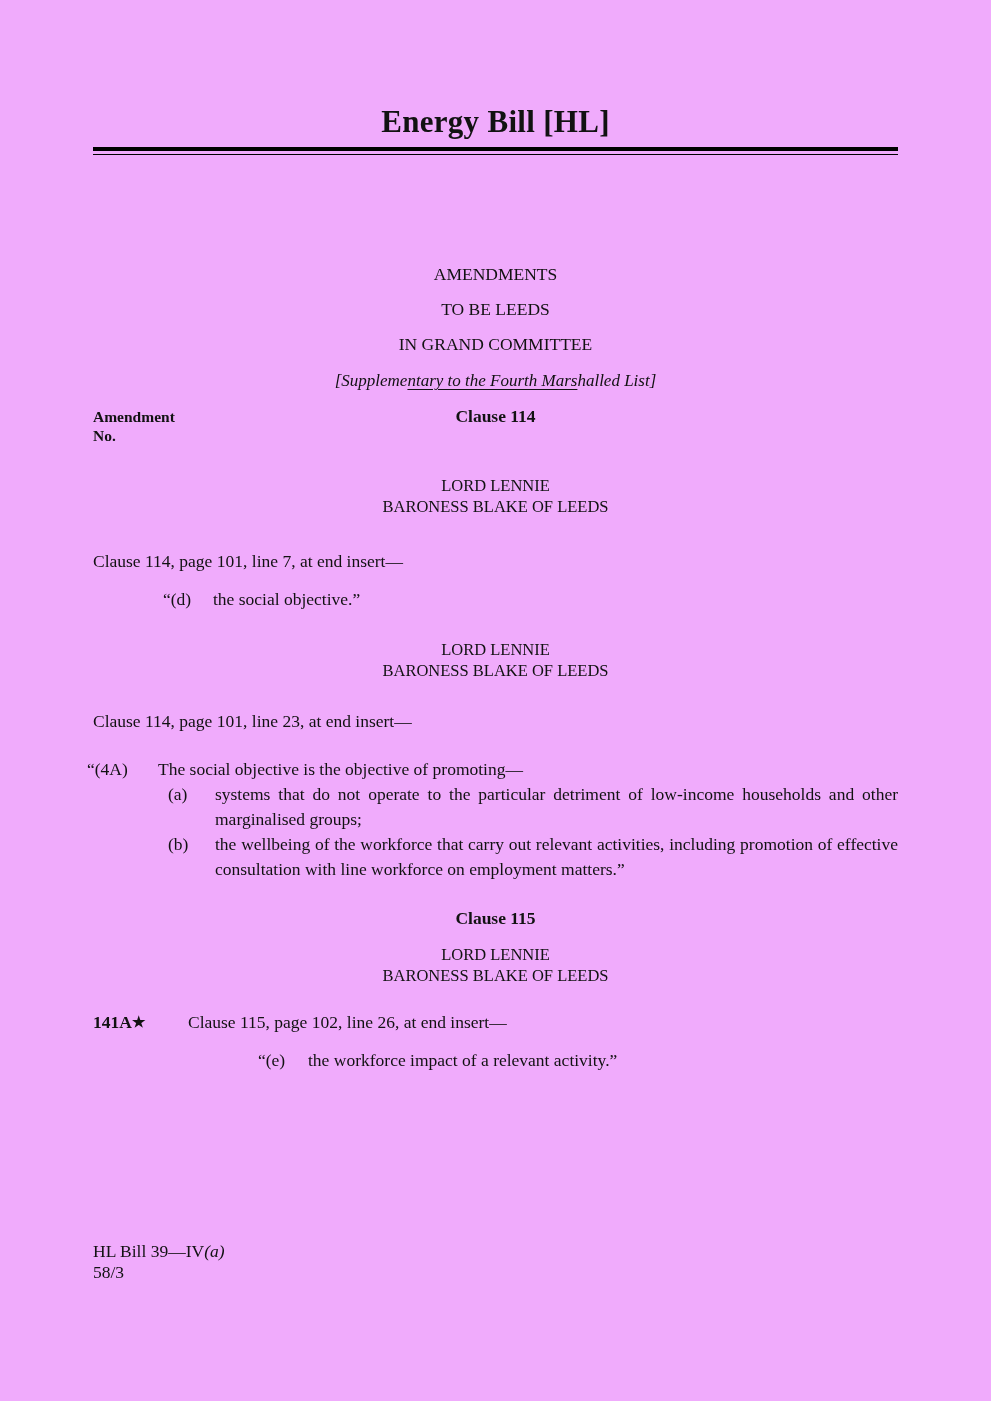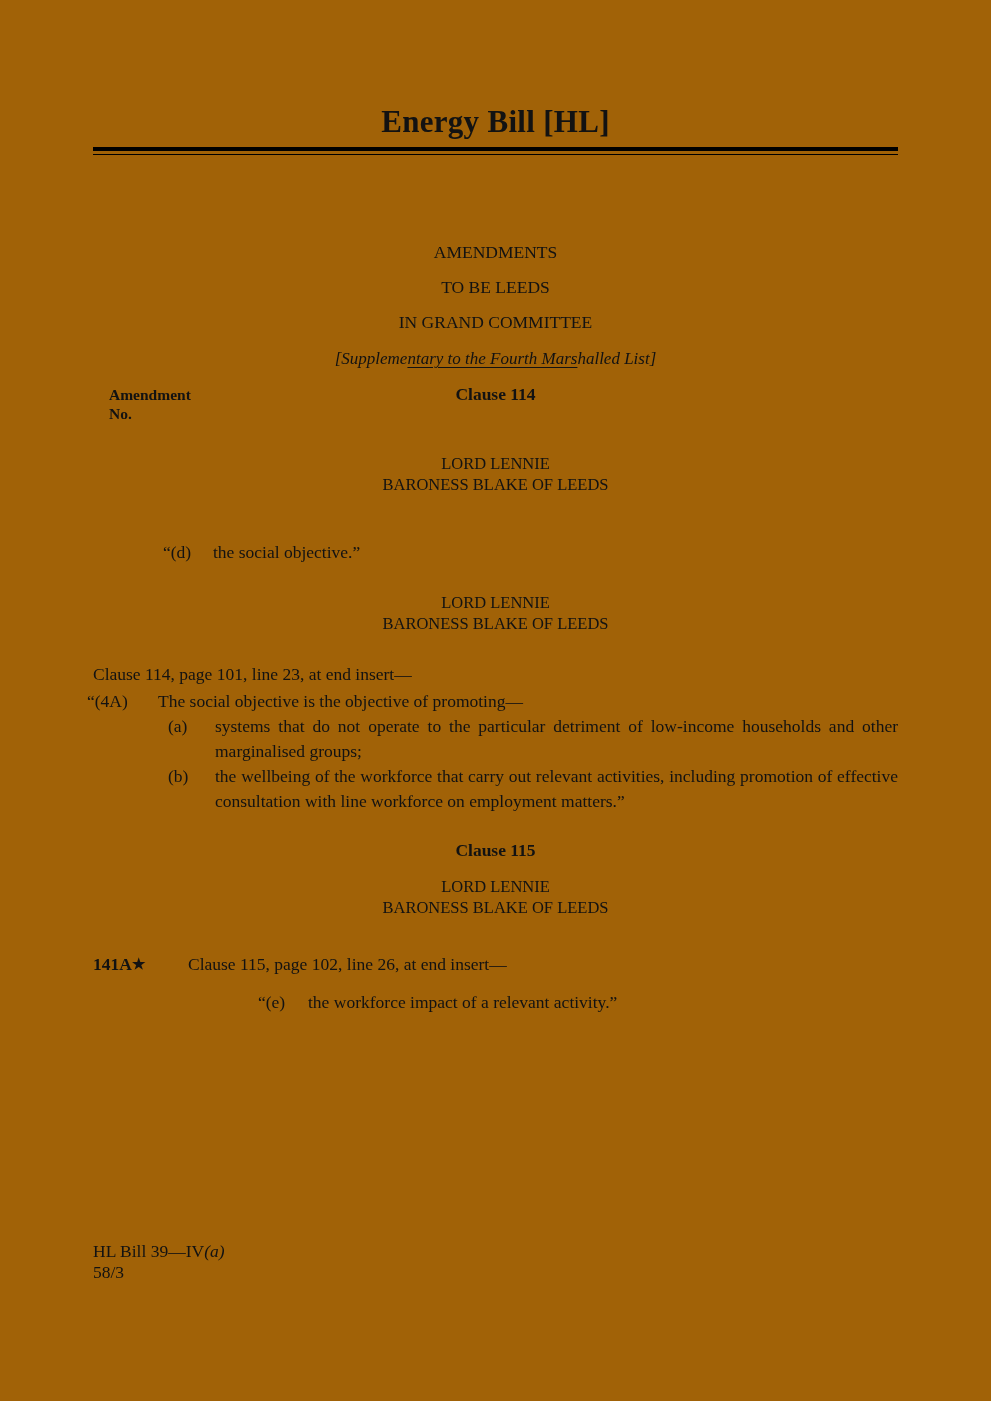--- a/index.html
+++ b/index.html
@@ -7,21 +7,21 @@
   body {
     font-family: "Liberation Serif", "DejaVu Serif", serif;
     color: #121212;
     -webkit-font-smoothing: antialiased;
   }
   .page {
     position: relative;
     width: 991px;
     height: 1401px;
     margin: 0 auto;
-    background: #a16207;
+    background: #f0abfc;
     padding: 0 93px 118px 93px;
     display: flex;
     flex-direction: column;
   }
 
   
   .title-block { margin-top: 104px; }
   .bill-title {
     text-align: center;
     font-size: 31px;
@@ -29,49 +29,49 @@
     letter-spacing: 0.3px;
   }
   .double-rule {
     margin-top: 7px;
     height: 8px;
     border-top: 4px solid #000;
     border-bottom: 1.6px solid #000;
   }
 
   
-  .intro { margin-top: 80px; text-align: center; font-size: 17.5px; }
+  .intro { margin-top: 102px; text-align: center; font-size: 17.5px; }
   .intro-line { line-height: 35px; }
   .supplementary { margin-top: 9px; font-style: italic; font-size: 17px; }
   .supplementary .underlined { text-decoration: underline; text-underline-offset: 3px; }
 
   
   .clause-header-row { position: relative; margin-top: 15px; min-height: 40px; }
-  .margin-note { position: absolute; left: 16px; top: 2px; font-weight: bold; font-size: 15.5px; line-height: 1.22; }
+  .margin-note { position: absolute; left: 0; top: 2px; font-weight: bold; font-size: 15.5px; line-height: 1.22; }
   .clause-heading { text-align: center; font-weight: bold; font-size: 17.5px; }
 
   
   .sponsors { text-align: center; font-size: 16.5px; line-height: 20.5px; }
   .mt-30 { margin-top: 30px; }
   .mt-32 { margin-top: 32px; }
   .mt-28 { margin-top: 28px; }
   .mt-26 { margin-top: 26px; }
   .mt-16 { margin-top: 16px; }
-  .mt-34 { margin-top: 34px; }
+  .mt-34 { margin-top: 24px; }
 
   
   .amendment { display: flex; font-size: 17.5px; line-height: 25px; }
   .amendment-no { width: 95px; flex: 0 0 95px; font-weight: bold; }
   .amendment-no .star { font-size: 15px; position: relative; top: -1px; }
   .amendment-body { flex: 1; }
 
   .insert-line { display: flex; padding-left: 70px; margin-top: 13px; }
   .insert-label { width: 50px; flex: 0 0 50px; }
 
-  .sub-row { display: flex; margin-top: 2px; margin-left: -6px; }
+  .sub-row { display: flex; margin-top: 23px; margin-left: -6px; }
   .sub-label { width: 71px; flex: 0 0 71px; }
 
   .item-row { display: flex; padding-left: 75px; }
   .item-label { width: 47px; flex: 0 0 47px; }
   .item-text { flex: 1; text-align: justify; }
 
   
   .footer {
     margin-top: auto;
     display: flex;
@@ -106,20 +106,21 @@
     <div class="clause-heading">Clause 114</div>
   </div>
 
   <div class="sponsors mt-30">
     <div>LORD LENNIE</div>
     <div>BARONESS BLAKE OF LEEDS</div>
   </div>
 
   <div class="amendment mt-32">
     <div class="amendment-body">
+      <div class="instruction">Clause 114, page 101, line 7, at end insert—</div>
       <div class="insert-line">
         <span class="insert-label">“(d)</span>
         <span class="insert-text">the social objective.”</span>
       </div>
     </div>
   </div>
 
   <div class="sponsors mt-28">
     <div>LORD LENNIE</div>
     <div>BARONESS BLAKE OF LEEDS</div>

